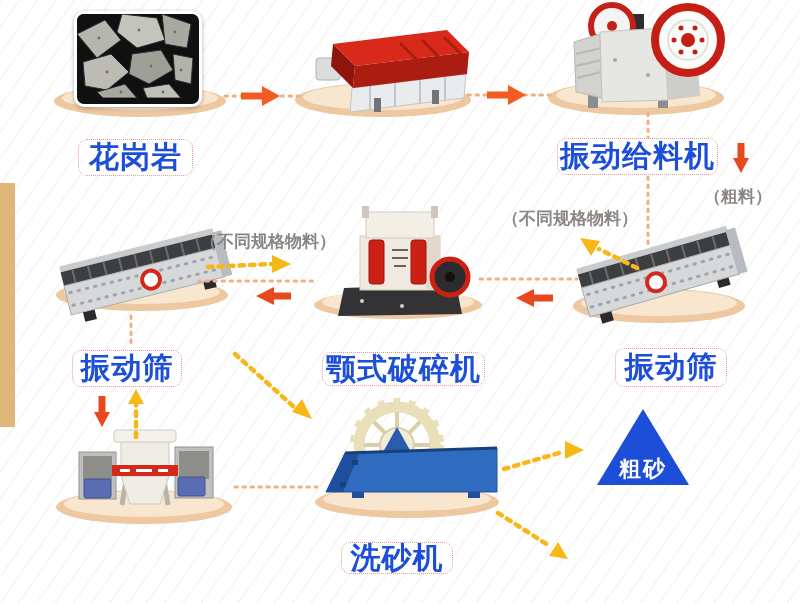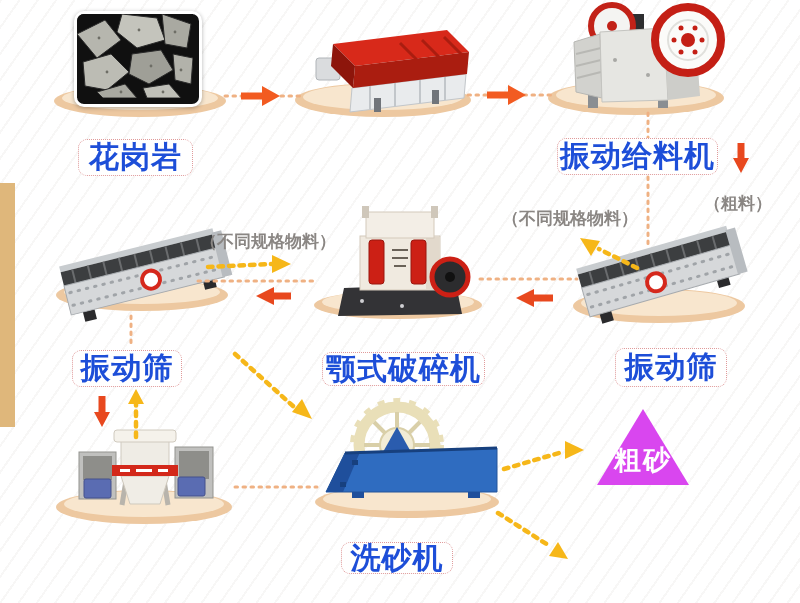--- a/index.html
+++ b/index.html
@@ -23,24 +23,24 @@
     position:absolute;z-index:4;display:flex;align-items:center;justify-content:center;
     background:#ffffff;border:1px dotted #e09a9a;border-radius:9px;
     color:#1d4ed8;font-weight:bold;font-size:30px;letter-spacing:1px;white-space:nowrap;
     box-sizing:border-box;
   }
   .note{
     position:absolute;z-index:4;color:#8a8683;font-size:17px;font-weight:bold;
     white-space:nowrap;letter-spacing:0px;
   }
   .triangle{
-    position:absolute;z-index:3;width:92px;height:76px;background:#d946ef;
+    position:absolute;z-index:3;width:92px;height:76px;background:#1d4ed8;
     clip-path:polygon(50% 0%, 100% 100%, 0% 100%);
     display:flex;align-items:flex-end;justify-content:center;
-    color:#ffffff;font-size:27px;font-weight:bold;letter-spacing:2px;padding-bottom:7px;
+    color:#ffffff;font-size:22px;font-weight:bold;letter-spacing:2px;padding-bottom:1px;
     box-sizing:border-box;
   }
 </style>
 </head>
 <body>
 
 <div class="canvas">
 
   <div class="tan-bar"></div>
 
@@ -328,21 +328,21 @@
     </svg>
   </div>
 
   <div class="label" style="left:78px;top:139px;width:115px;height:37px;">花岗岩</div>
   <div class="label" style="left:557px;top:138px;width:161px;height:37px;">振动给料机</div>
   <div class="label" style="left:615px;top:348px;width:112px;height:39px;">振动筛</div>
   <div class="label" style="left:322px;top:352px;width:163px;height:34px;">颚式破碎机</div>
   <div class="label" style="left:72px;top:350px;width:110px;height:37px;">振动筛</div>
   <div class="label" style="left:341px;top:542px;width:112px;height:32px;">洗砂机</div>
 
-  <div class="note" style="left:704px;top:192px;">（粗料）</div>
+  <div class="note" style="left:704px;top:185px;">（粗料）</div>
   <div class="note" style="left:502px;top:207px;">（不同规格物料）</div>
   <div class="note" style="left:200px;top:230px;">（不同规格物料）</div>
 
   <div class="triangle" style="left:597px;top:409px;">
     <span>粗砂</span>
   </div>
 
 </div>
 
 </body></html>

